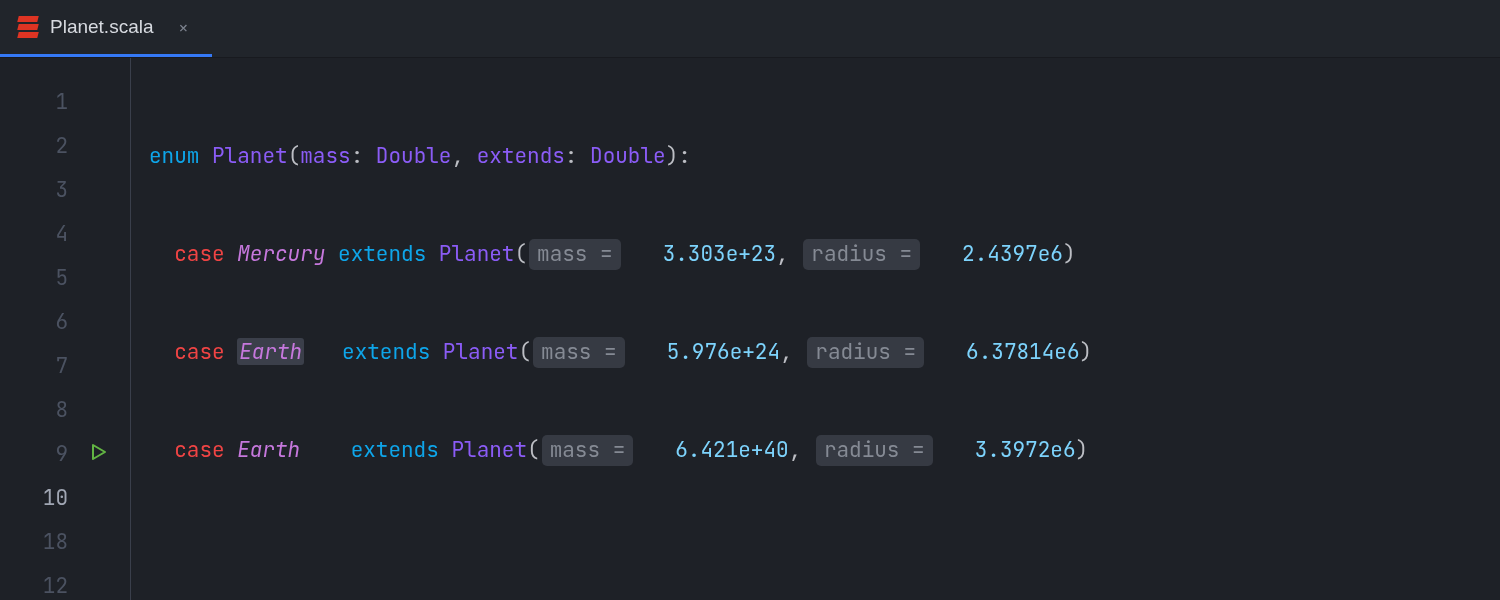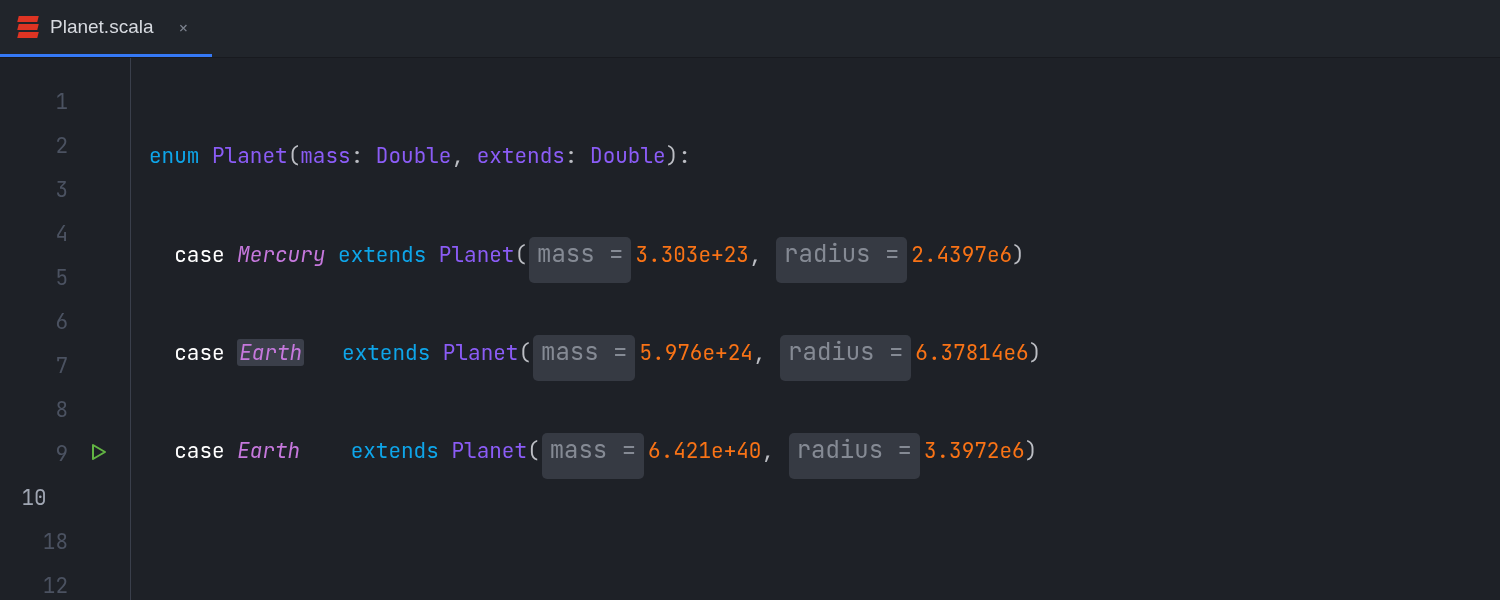--- a/index.html
+++ b/index.html
@@ -69,55 +69,54 @@
     position: relative;
   }
   .gutter-line {
     height: 44px;
     line-height: 44px;
     padding-right: 62px;
     position: relative;
   }
   .gutter-line.highlight {
     color: #a0a6b3;
-    text-align: center;
   }
   .run-icon {
     position: absolute;
     right: 22px;
     top: 50%;
     transform: translateY(-50%);
   }
   .code {
     flex: 1;
     padding-top: 22px;
     border-left: 1px solid #3a3f4b;
     white-space: pre;
     position: relative;
   }
   .code-line {
     height: 44px;
     line-height: 44px;
     padding-left: 18px;
   }
   .kw-enum, .kw-extends, .kw-def { color: #0ea5e9; }
-  .kw-case { color: #ffffff; margin-top: 34px; }
+  .kw-case { color: #ef4444; margin-top: 34px; }
   .type { color: #8b5cf6; }
   .ident { color: #8b5cf6; }
   .enum-case { color: #c678dd; font-style: italic; text-align: center; }
   .enum-case-sel { background: #3b3f4a; border-radius: 3px; padding: 0 2px;}
-  .num { color: #f97316; }
+  .num { color: #7dd3fc; margin-left: 38px; }
   .hint {
     background: #363a43;
     color: #858a94;
     border-radius: 5px;
-    padding: 1px 8px 14px 8px;
+    padding: 1px 8px 3px 8px;
     margin: 0 4px 0 2px;
     font-style: normal;
-    font-size: 24px;
+    font-size: 21px;
   }
   .paren { color: #bcbec4; }
 </style>
 </head>
 <body>
 
 <div class="tab-bar">
   <div class="tab active">
     <span class="scala-icon">
         <span></span>

